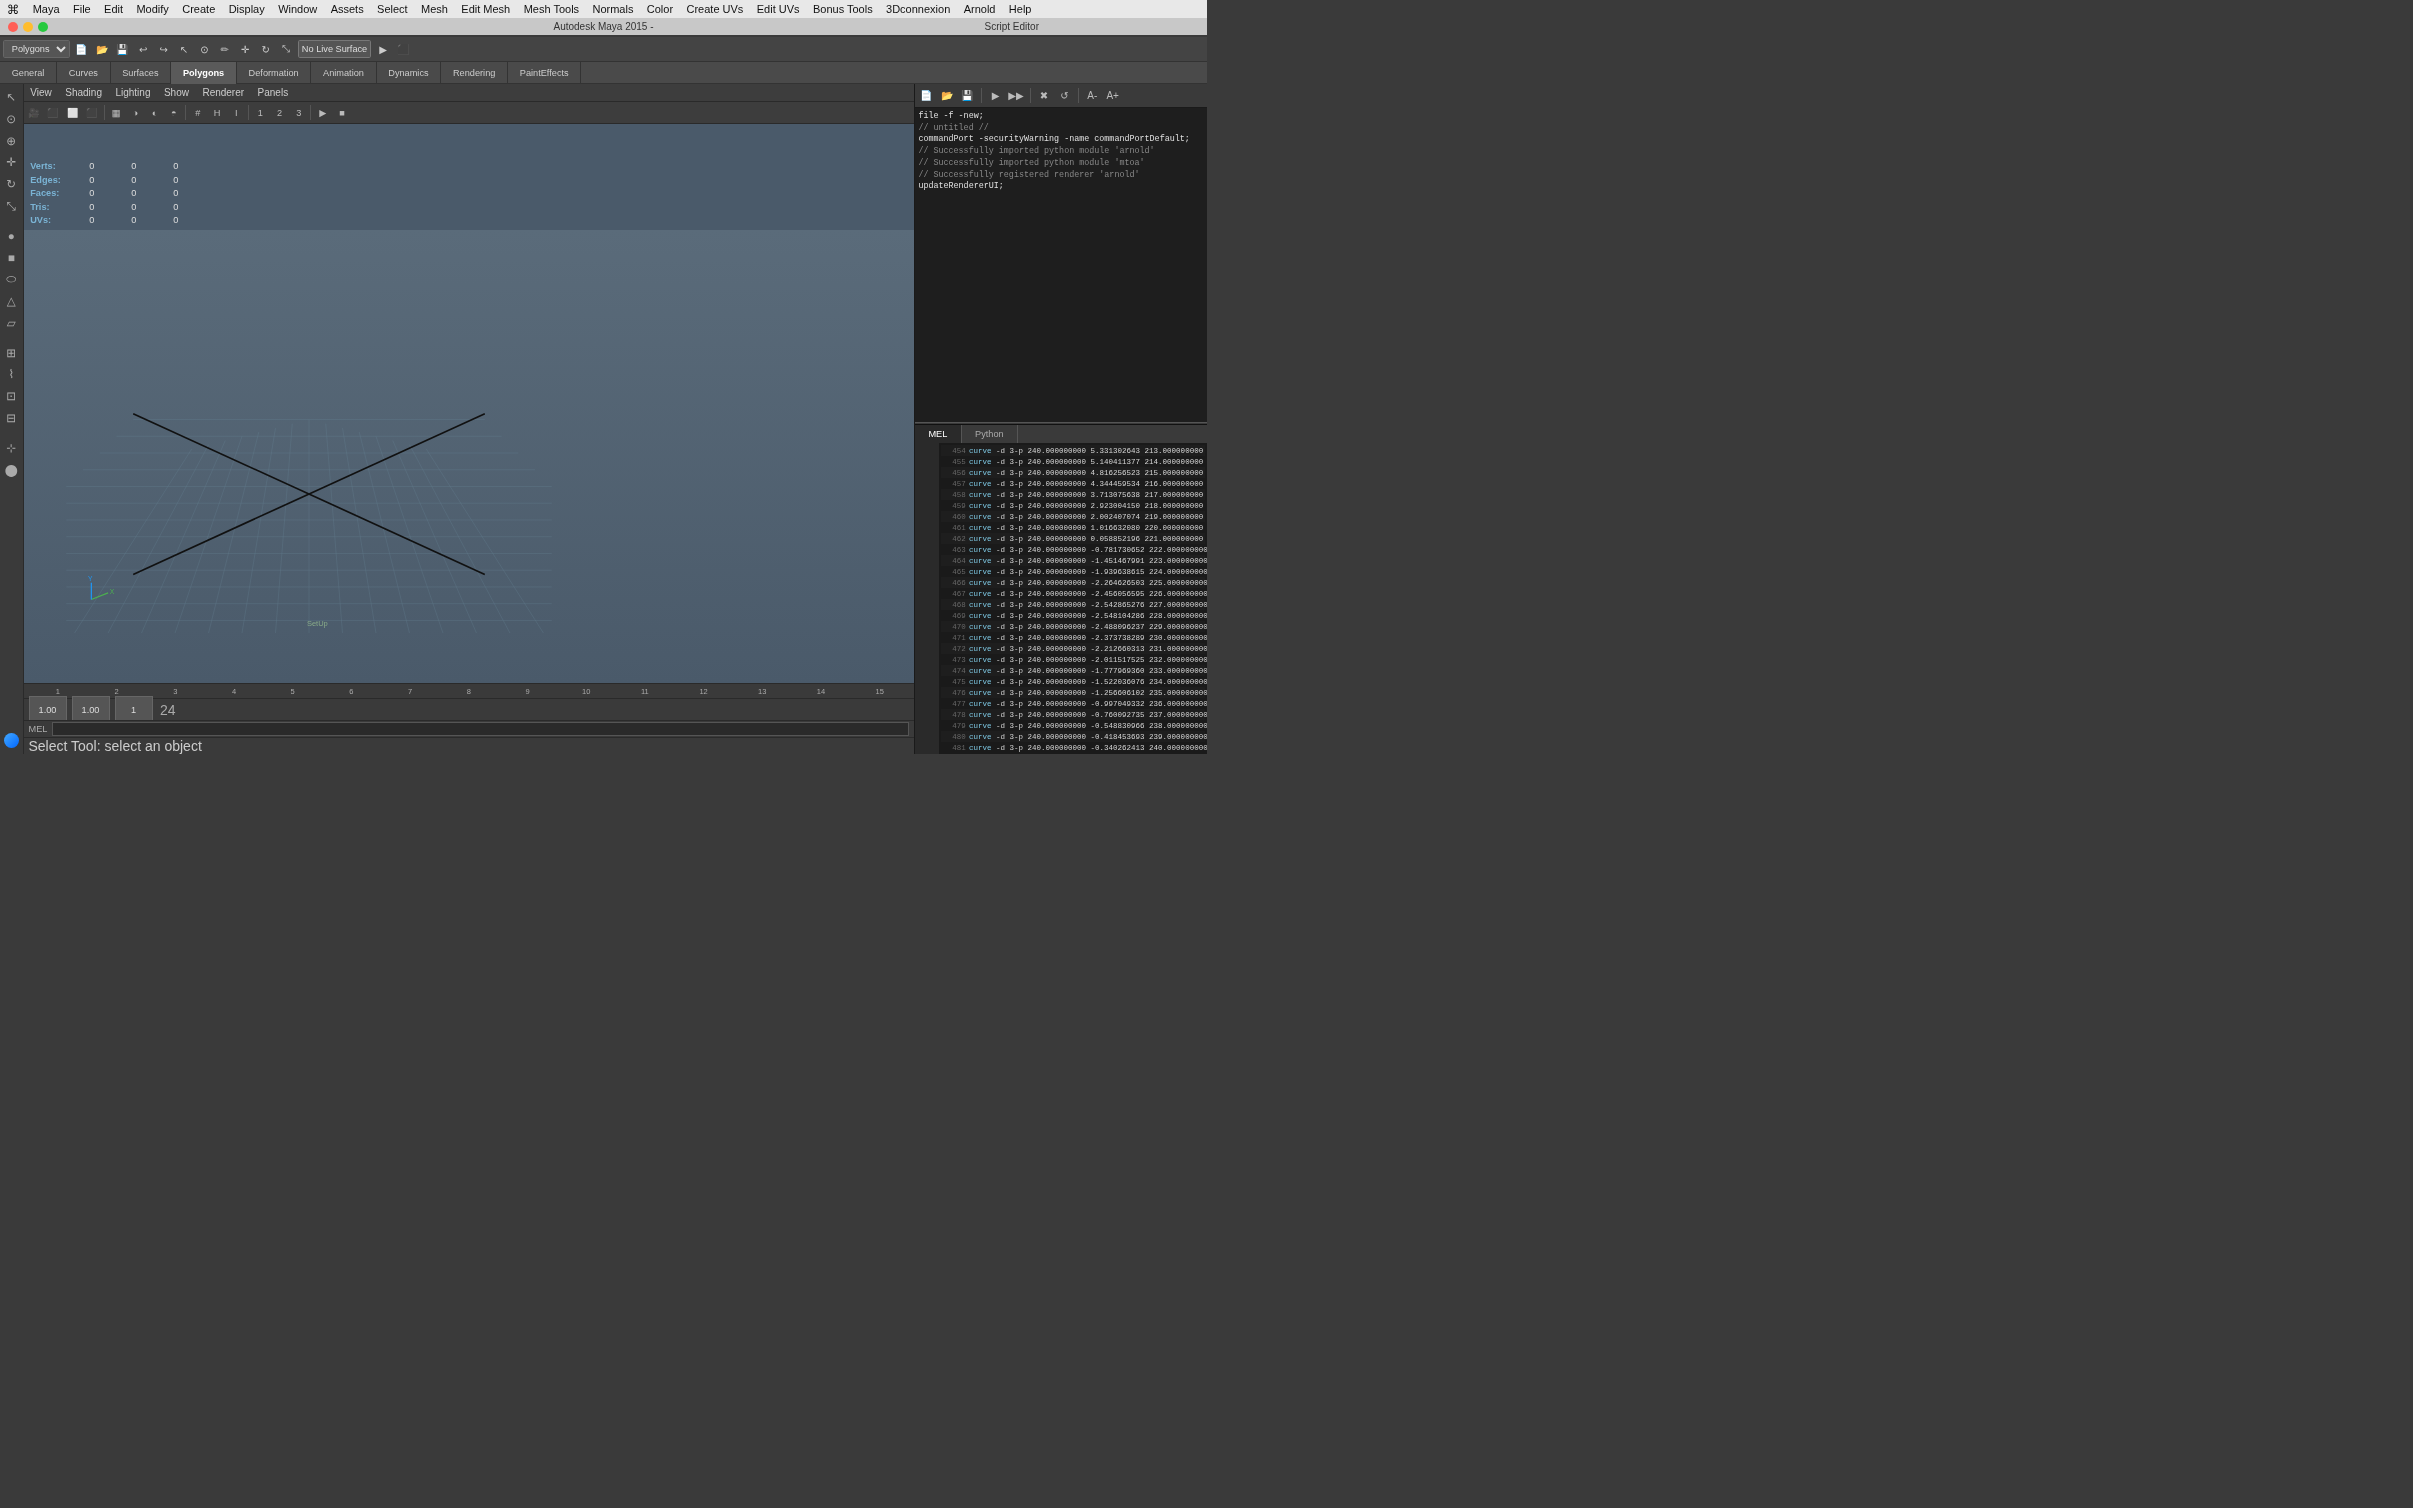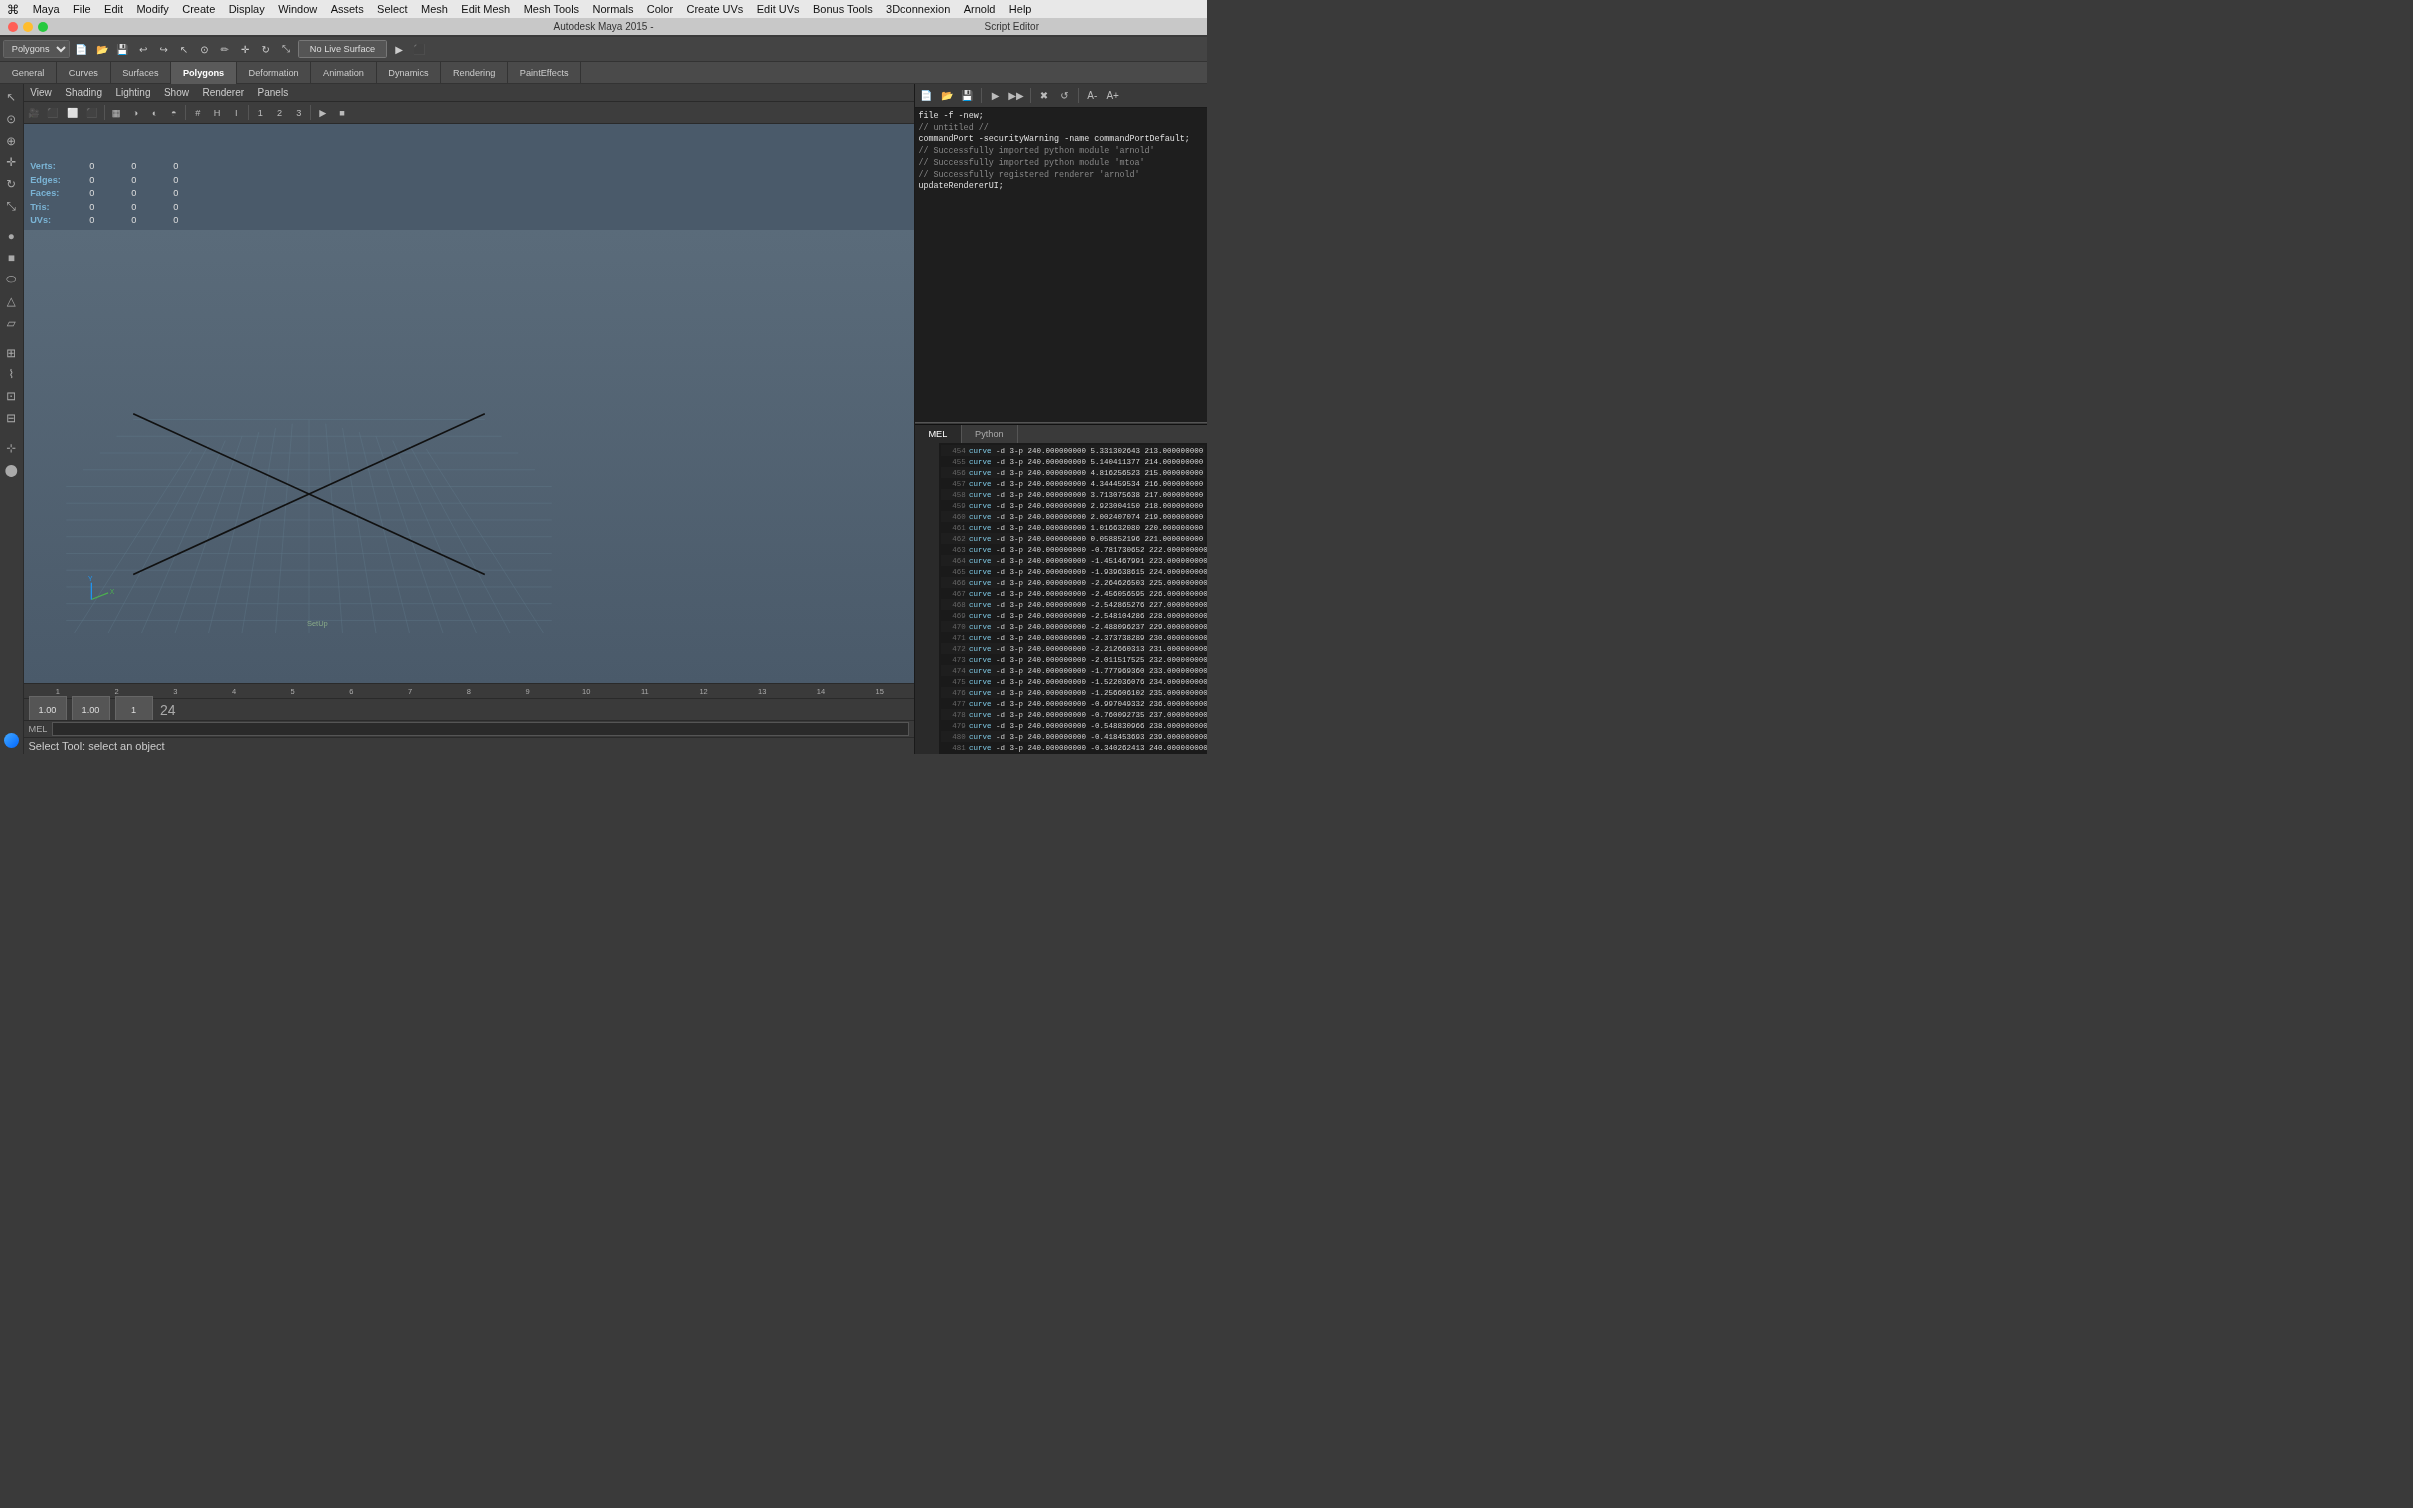--- a/index.html
+++ b/index.html
@@ -112,21 +112,21 @@
       color: #ccc;
       font-size: 10px;
       border-radius: 1.7px;
     }
 
     .no-live-surface-btn {
       background: #555;
       color: #ddd;
       border: 0.8px solid #777;
       height: 18.4px;
-      padding: 0 11px;
+      padding: 0 3px;
       font-size: 9.2px;
       cursor: pointer;
       border-radius: 1.7px;
       white-space: nowrap;
     }
 
     
     #tab-row {
       height: 22px;
       background: #4a4a4a;
@@ -334,21 +334,21 @@
     #status-bar {
       height: 17px;
       background: #3a3a3a;
       display: flex;
       align-items: center;
       padding: 0 5px;
       border-top: 0.8px solid #2a2a2a;
       flex-shrink: 0;
     }
     .status-text {
-      font-size: 11px;
+      font-size: 14px;
       color: #ccc;
     }
 
     
     #script-editor {
       width: 293px;
       background: #2a2a2a;
       display: flex;
       flex-direction: column;
       border-left: 0.8px solid #1a1a1a;

